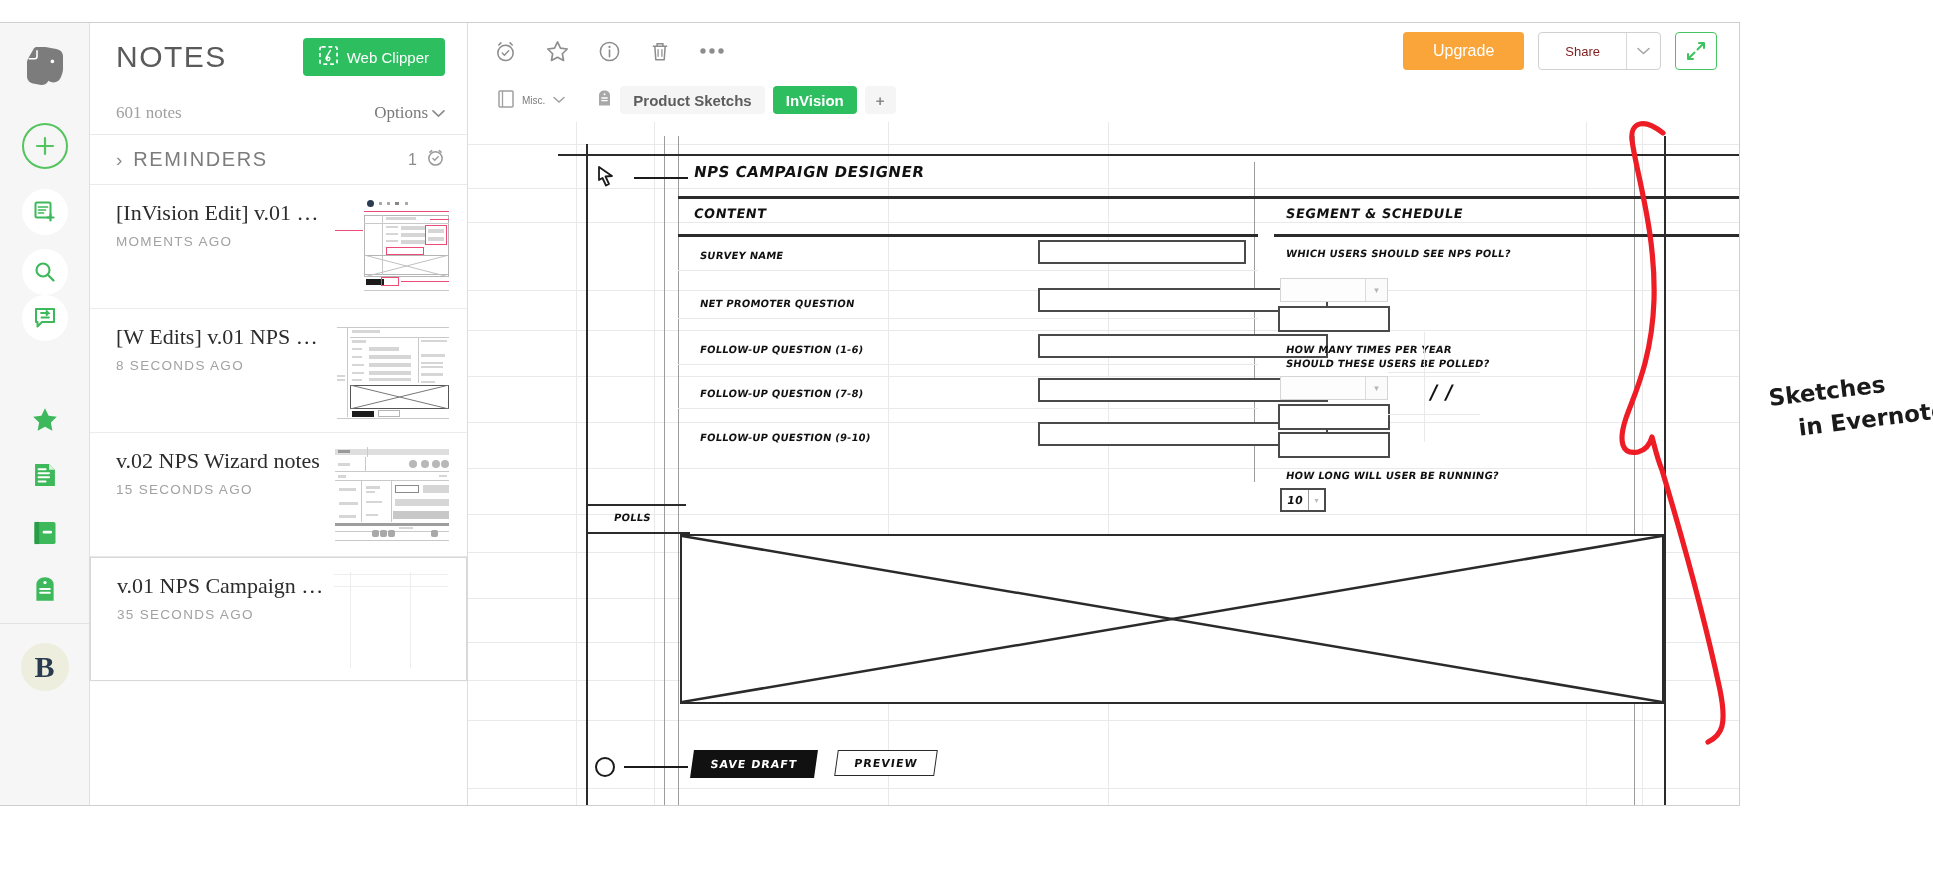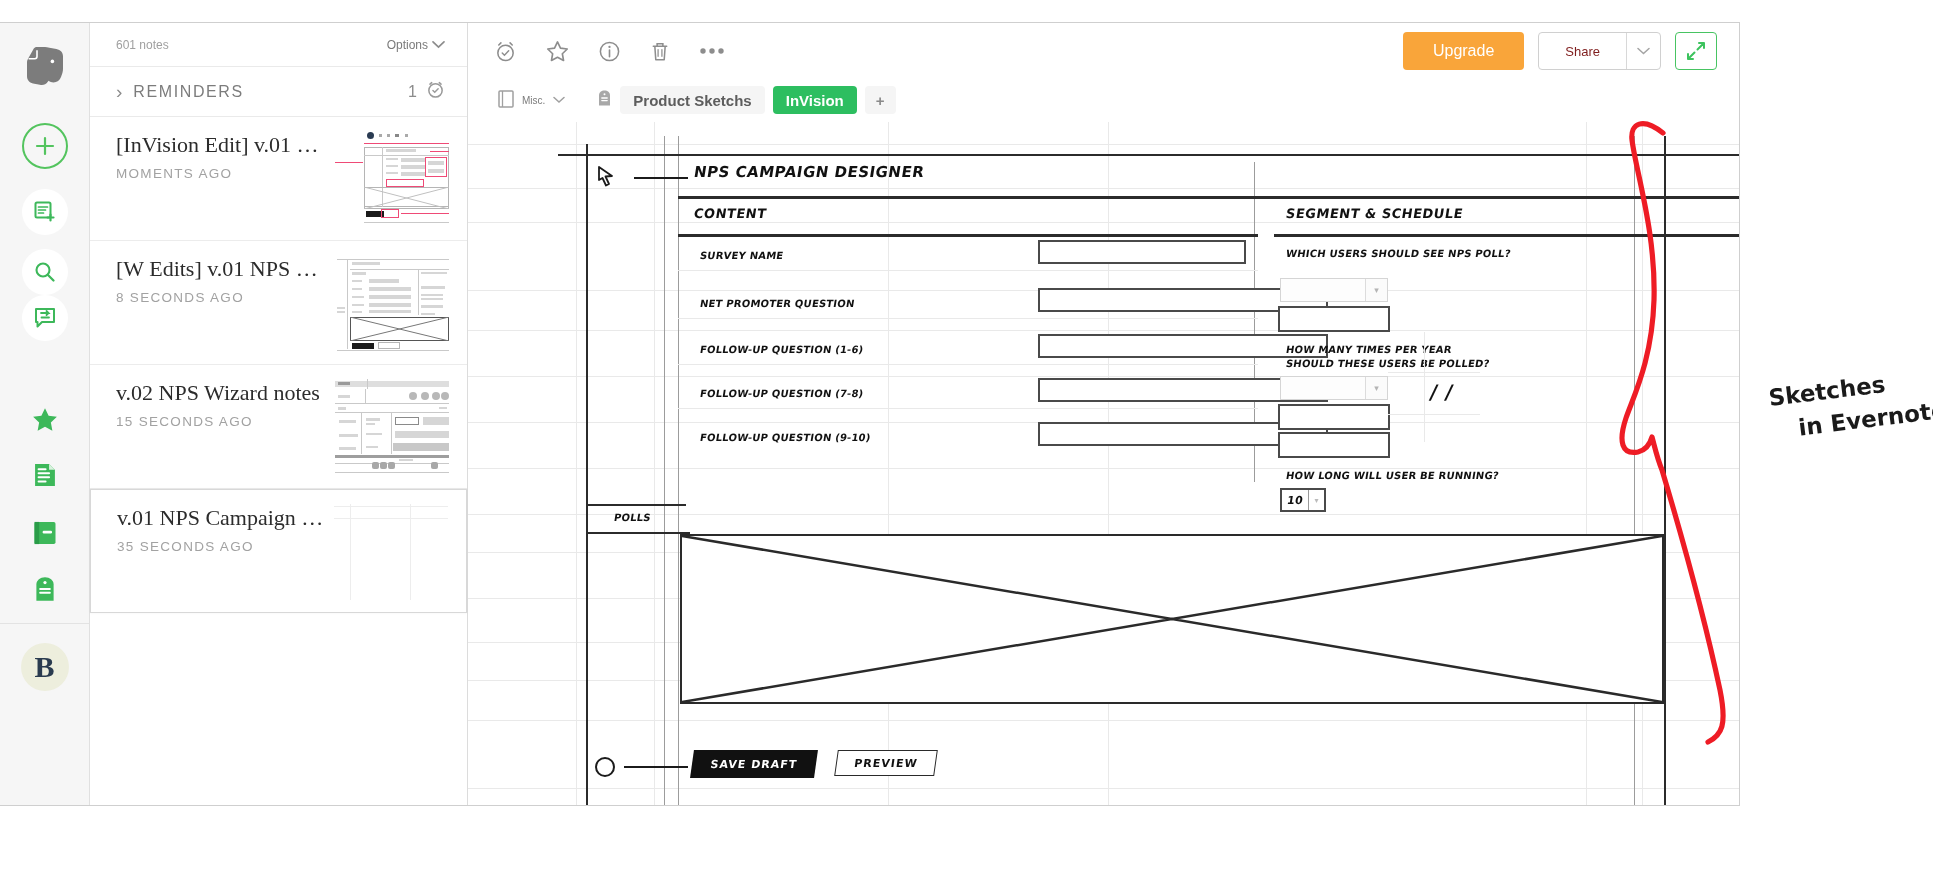--- a/index.html
+++ b/index.html
@@ -83,33 +83,33 @@
     background: #2dbe60; color: #ffffff;
     border-radius: 4px; height: 38px;
     display: flex; align-items: center; gap: 9px;
     padding: 0 16px; font-size: 15px; cursor: pointer;
   }
   #notes-subheader {
     height: 44px; display: flex; align-items: center;
     justify-content: space-between;
     padding: 0 22px 0 26px;
     border-bottom: 1px solid #eaeaea;
-    color: #a0a0a0; font-size: 12px;
+    color: #a0a0a0; font-size: 17px; font-family: Liberation Serif, serif;
   }
   #options-btn { display: flex; align-items: center; gap: 4px; cursor: pointer; color: #7a7a7a; }
   #reminders-row {
     height: 50px; display: flex; align-items: center;
     justify-content: space-between;
     padding: 0 22px 0 26px;
     border-bottom: 1px solid #eaeaea;
     cursor: pointer;
   }
   #reminders-left { display: flex; align-items: center; gap: 11px; }
   #reminders-label {
-    font-size: 16px; color: #7c7c7c; letter-spacing: 1.6px;
+    font-size: 20px; color: #7c7c7c; letter-spacing: 1.6px;
   }
   #reminders-right { display: flex; align-items: center; gap: 9px; color: #8c8c8c; font-size: 16px; }
 
   .note-item {
     height: 124px; padding: 14px 18px 0 26px;
     border-bottom: 1px solid #ececec;
     display: flex; justify-content: space-between;
     cursor: pointer; position: relative;
   }
   .note-item.selected {
@@ -341,20 +341,32 @@
 
     <div id="rail-divider"></div>
 
     <div class="rail-icon" id="rail-avatar">
       <div class="avatar-circle">B</div>
     </div>
   </div>
 
   <div id="notes-panel">
 
+    <div id="notes-header">
+      <div id="notes-title">NOTES</div>
+      <div id="web-clipper-btn">
+        <span>
+          <svg width="19" height="19" viewBox="0 0 20 20">
+            <rect x="1" y="1" width="18" height="18" rx="2" fill="none" stroke="#ffffff" stroke-width="1.8" stroke-dasharray="4 3"></rect>
+            <path d="M12 4.5l-4.2 7.2c-.8 1.4-.3 2.9 1 3.4 1.2.5 2.4-.2 2.6-1.5.2-1.2-.7-2-1.8-1.8-1 .2-1.4 1.1-1 1.8" fill="none" stroke="#ffffff" stroke-width="1.5" stroke-linecap="round"></path>
+          </svg>
+        </span>
+        <span>Web Clipper</span>
+      </div>
+    </div>
 
     <div id="notes-subheader">
       <span>601 notes</span>
       <span id="options-btn">
         <span>Options</span>
         <span>
           <svg width="13" height="9" viewBox="0 0 13 9">
               <path d="M1 1.8l5.5 5.2L12 1.8" fill="none" stroke="#8c8c8c" stroke-width="1.7" stroke-linecap="round"></path>
             </svg>
         </span>

